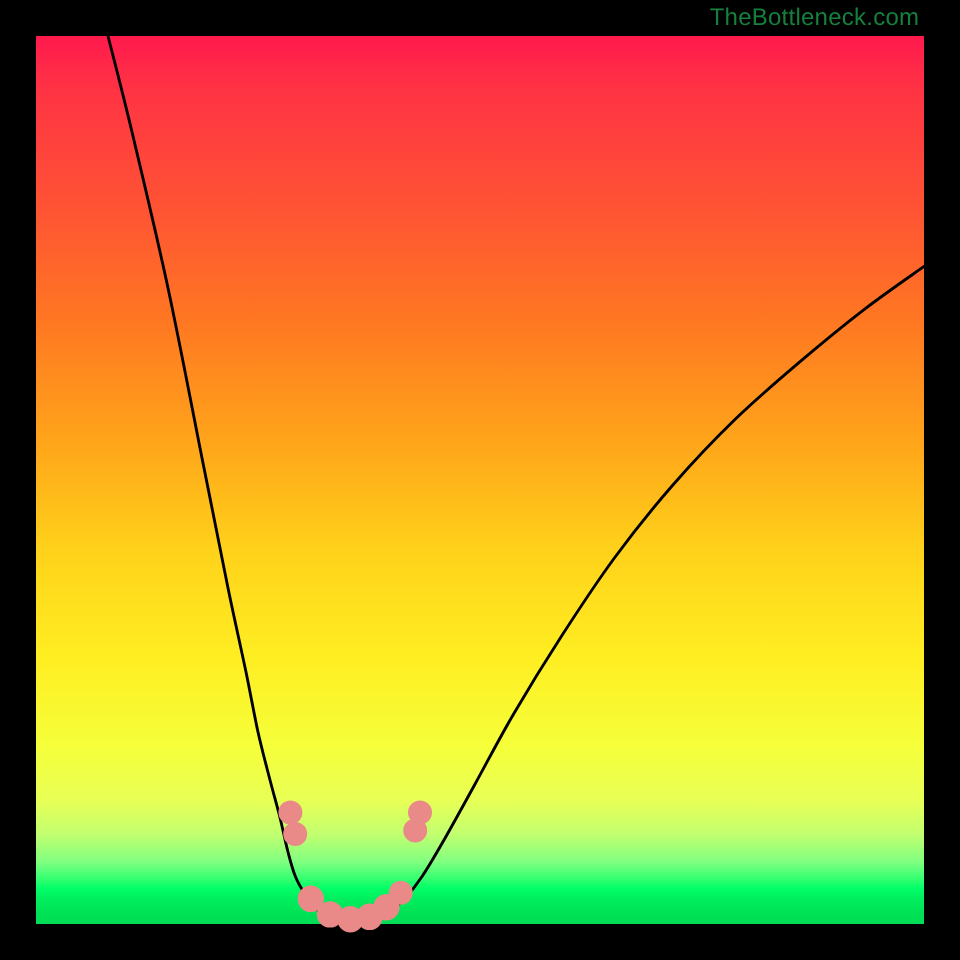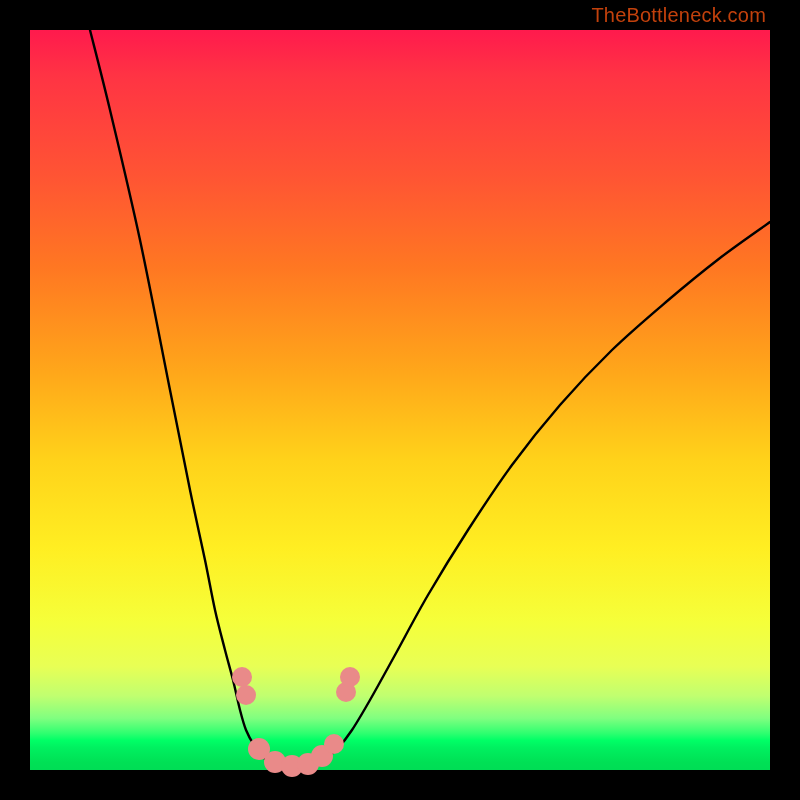--- a/index.html
+++ b/index.html
@@ -42,21 +42,21 @@
       #00ff66 96%,
       #00f060 97%,
       #00e85a 98%,
       #00e055 99%,
       #00dd55 100%);
   }
   .watermark {
     position: absolute;
     top: 4px;
     right: 34px;
-    color: #c2410c;
+    color: #15803d;
     font-size: 20px;
     font-weight: 400;
     letter-spacing: 0.2px;
     font-family: Arial, Helvetica, sans-serif;
   }
   svg.curves {
     position: absolute;
     left: 0;
     top: 0;
     width: 740px;

